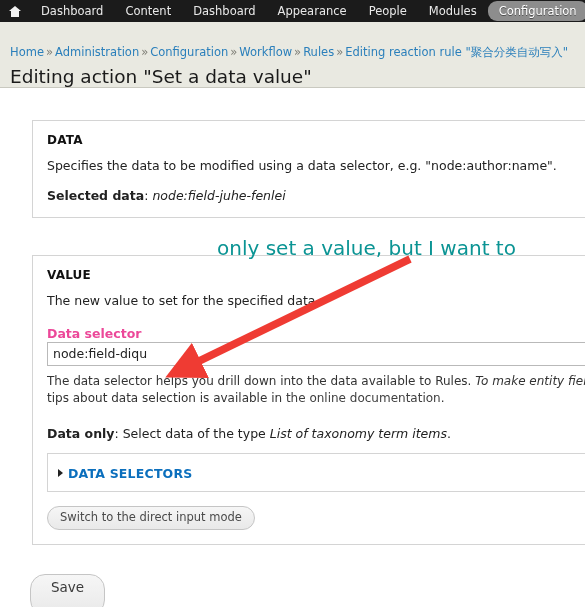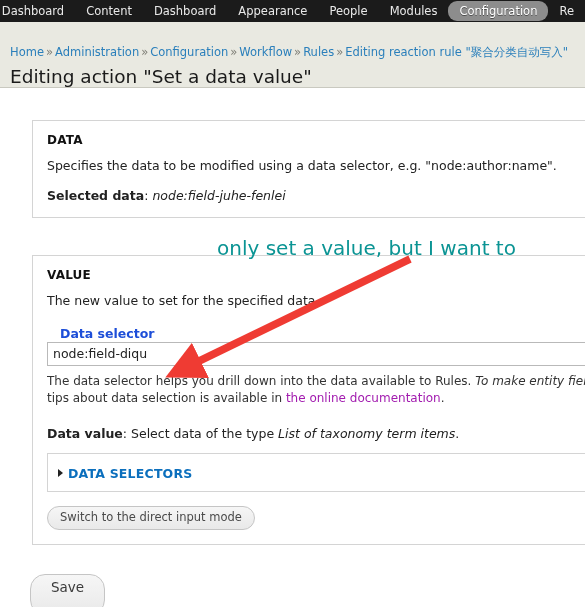--- a/index.html
+++ b/index.html
@@ -12,21 +12,20 @@
   }
 
   
   .toolbar {
     position: absolute; top: 0; left: 0;
     width: 585px; height: 22px;
     background: #1b1b1b;
     display: flex; align-items: center;
     white-space: nowrap;
     overflow: hidden;
-    justify-content: flex-end;
   }
   .toolbar-home {
     width: 30px; height: 22px;
     display: flex; align-items: center; justify-content: center;
     flex: 0 0 auto;
   }
   .home-glyph {
     display: block; width: 12px; height: 11px; position: relative;
   }
   .home-glyph:before {
@@ -120,22 +119,22 @@
   }
   .selected-line {
     font-size: 12.5px; color: #222222; margin: 0;
   }
   .selected-line b { font-weight: bold; }
   .selected-line i { font-style: italic; }
 
   .field-label {
     font-size: 12.5px;
     font-weight: bold;
-    color: #1d4ed8;
-    margin: 0 0 4px 13px;
+    color: #ec4899;
+    margin: 0 0 4px 0;
     text-align: center;
   }
   input.text-field {
     display: block;
     width: 552px;
     height: 24px;
     padding: 2px 5px;
     font-size: 12.5px;
     font-family: "DejaVu Sans", "Liberation Sans", sans-serif;
     color: #222222;
@@ -146,21 +145,21 @@
   }
   .help {
     font-size: 12px;
     color: #333333;
     line-height: 1.45;
     margin: 7px 0 0 0;
     white-space: nowrap;
     overflow: hidden;
   }
   .help i { font-style: italic; }
-  .help a { color: #a21caf; text-decoration: none; }
+  .help a { color: #404040; text-decoration: none; }
 
   .datatypes {
     font-size: 12.5px;
     color: #222222;
     margin: 18px 0 12px 0;
   }
   .datatypes b { font-weight: bold; }
   .datatypes i { font-style: italic; }
 
   .collapsible {
@@ -260,21 +259,21 @@
   <fieldset class="panel" style="top:150px;">
     <div class="panel-inner">
       <div class="legend-title">VALUE</div>
       <p class="desc">The new value to set for the specified data.</p>
 
       <label class="field-label">Data selector</label>
       <input class="text-field" type="text" value="node:field-diqu" style="">
 
       <p class="help"><span>The data selector helps you drill down into the data available to Rules. </span><i>To make entity fields</i><br><span>tips about data selection is available in </span><a href="#">the online documentation</a><span>.</span></p>
 
-      <p class="datatypes"><b>Data value</b><span>: Select data of the type </span><i>List of taxonomy term items</i><span>.</span></p>
+      <p class="datatypes"><b>Data only</b><span>: Select data of the type </span><i>List of taxonomy term items</i><span>.</span></p>
 
       <div class="collapsible">
         <span class="arrow"></span><span class="clabel">DATA SELECTORS</span>
       </div>
 
       <div style="margin-top:14px;">
         <button class="btn" type="button">Switch to the direct input mode</button>
       </div>
     </div>
   </fieldset>

